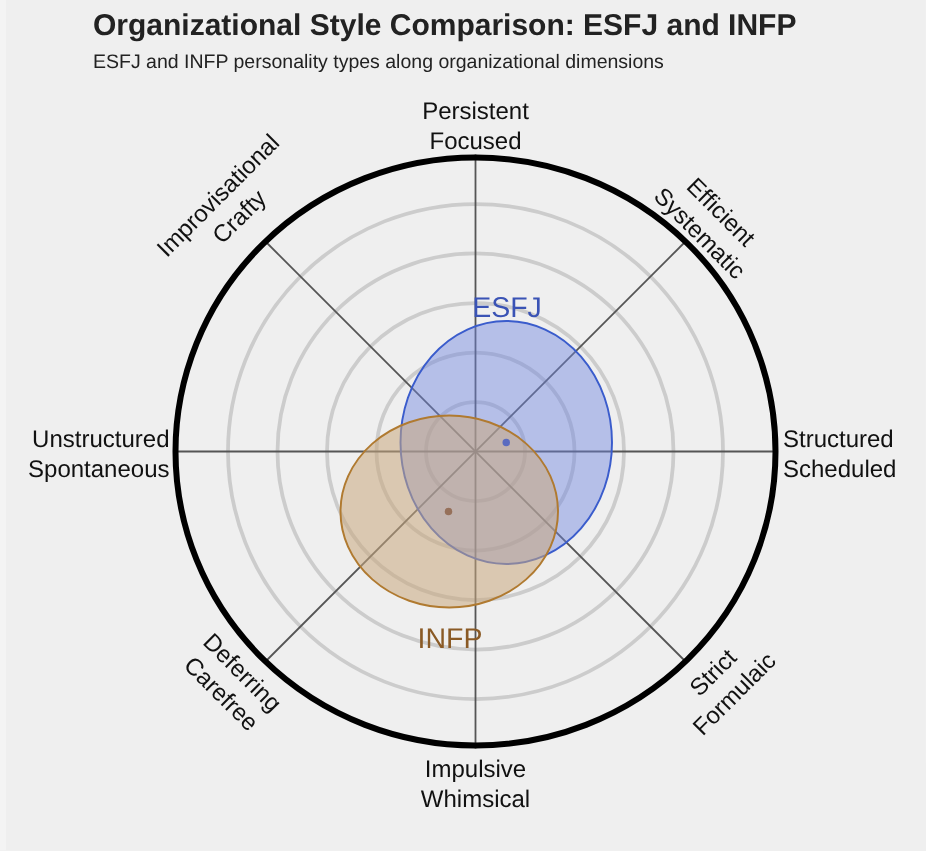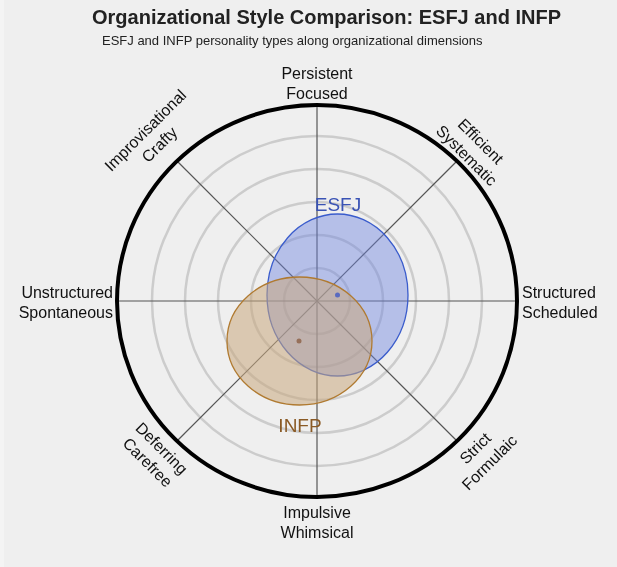--- a/index.html
+++ b/index.html
@@ -10,25 +10,24 @@
     position: relative;
   }
   .panel {
     position: absolute; left: 4px; top: 0; width: 613px; height: 567px;
     background: #efefef;
   }
   .title {
     position: absolute; left: 62px; top: 6px;
     font-size: 20px; font-weight: bold; color: #222;
     white-space: nowrap;
-    margin-left: 30px;
   }
   .subtitle {
     position: absolute; left: 62px; top: 33px;
-    font-size: 13px; color: #222; white-space: nowrap; margin-left: 40px;
+    font-size: 13px; color: #222; white-space: nowrap;
   }
   svg.chart { position: absolute; left: 0; top: 0; }
   .axis-label {
     font-family: "Liberation Sans", "DejaVu Sans", sans-serif;
     font-size: 16px; fill: #111;
   }
   .series-label {
     font-family: "Liberation Sans", "DejaVu Sans", sans-serif;
     font-size: 19px;
   }

